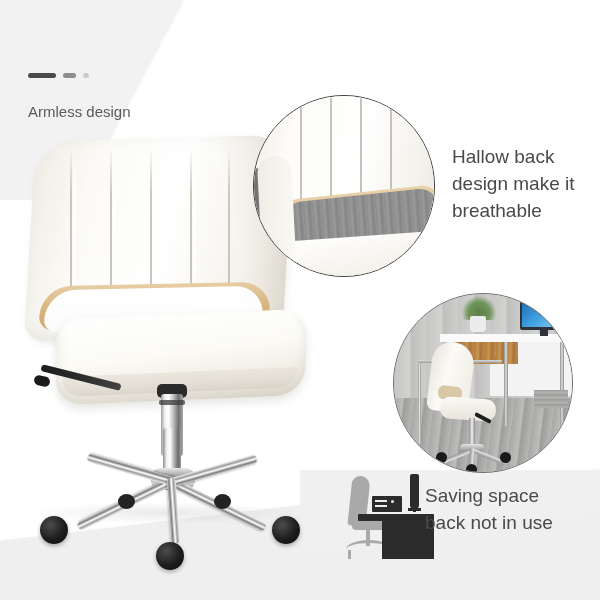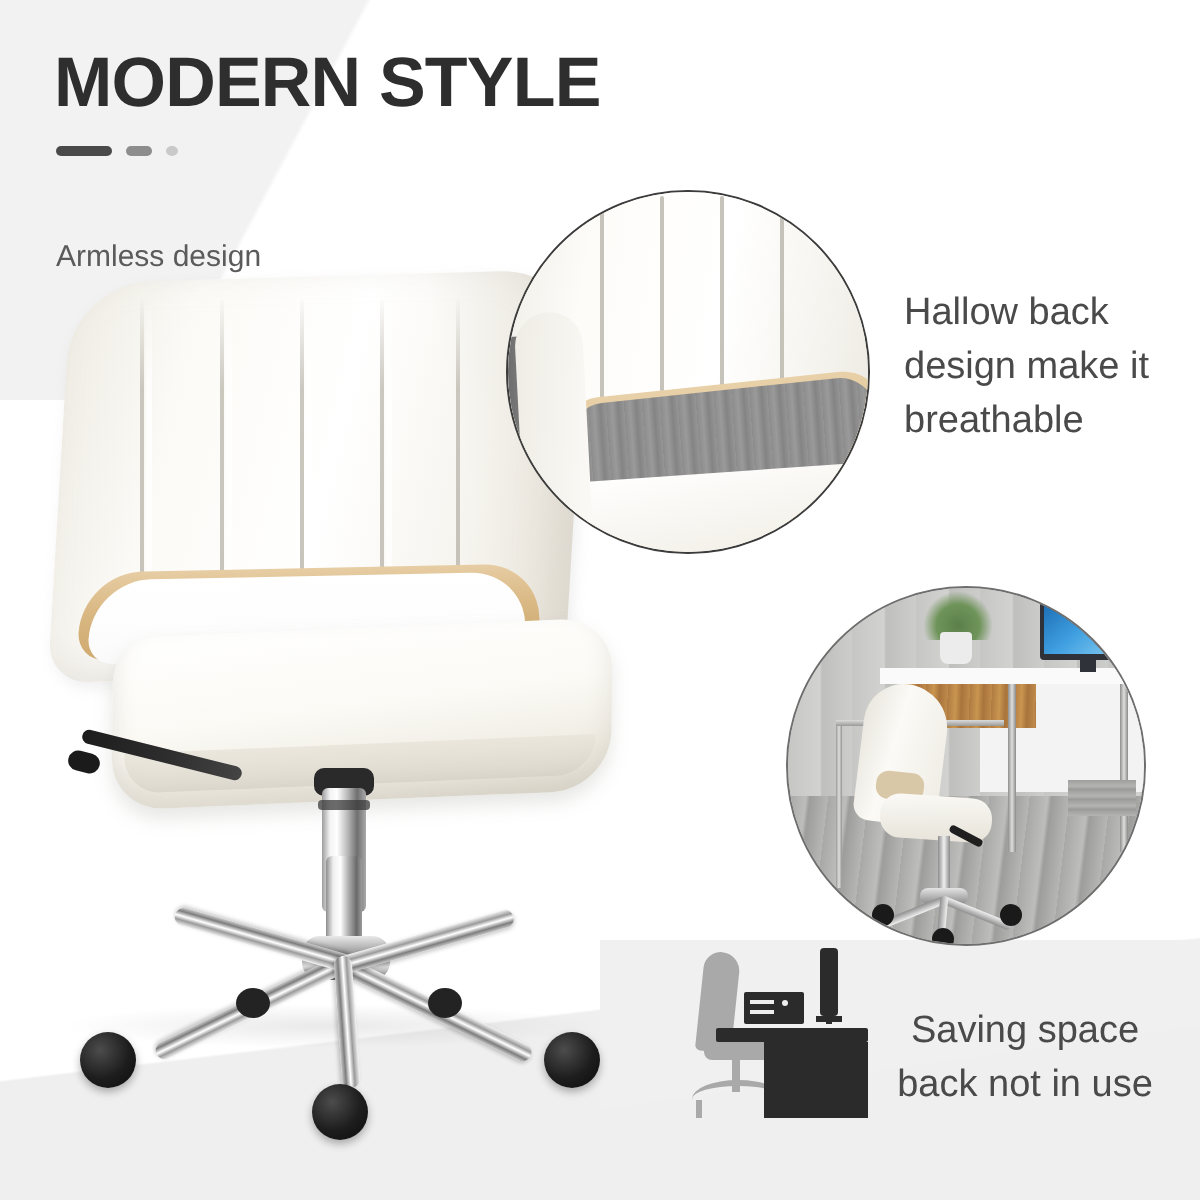--- a/index.html
+++ b/index.html
@@ -23,21 +23,21 @@
 
   
   #title{position:absolute;left:27px;top:20px;font-size:35px;font-weight:bold;
     color:#2e2e2e;letter-spacing:-0.4px;line-height:44px;white-space:nowrap;}
   #dashes{position:absolute;left:28px;top:73px;display:flex;align-items:center;gap:7px;}
   .dash{border-radius:3px;}
   .dash.d1{width:28px;height:5px;background:#4a4a4a;}
   .dash.d2{width:13px;height:5px;background:#8d8d8d;}
   .dash.d3{width:6px;height:5px;background:#c9c9c9;border-radius:50%;}
   #subtitle{position:absolute;left:28px;top:102px;font-size:15px;color:#5b5b5b;
-    line-height:20px;white-space:nowrap;margin-top:17px;}
+    line-height:20px;white-space:nowrap;}
 
   
   #chair-main{position:absolute;left:18px;top:138px;width:300px;height:430px;}
 
   .seat-shadow{position:absolute;left:12px;top:364px;width:268px;height:22px;
     background:radial-gradient(ellipse at 50% 50%, rgba(120,120,120,0.16) 0%, rgba(255,255,255,0) 70%);}
 
   
   .backrest{position:absolute;left:12px;top:0px;width:258px;height:200px;
     background:linear-gradient(100deg,#efece4 0%,#fbfaf6 22%,#ffffff 52%,#f6f4ee 78%,#e9e5db 100%);
@@ -146,22 +146,22 @@
     background:linear-gradient(180deg,#f0f0f0,#8f8f8f);border-radius:3px;}
   .s-cast{position:absolute;width:11px;height:11px;border-radius:50%;background:#1a1a1a;}
   .s-frameleg{position:absolute;left:24px;top:66px;width:3px;height:84px;background:linear-gradient(90deg,#9a9a98,#e0e0e0,#939391);}
   .s-framebar{position:absolute;left:24px;top:66px;width:84px;height:3px;background:linear-gradient(180deg,#dcdcdc,#9a9a98);}
   .s-boxes{position:absolute;left:140px;top:96px;width:34px;height:18px;
     background:repeating-linear-gradient(180deg,#9e9e9c 0px,#b4b4b2 3px,#969694 5px);}
 
   
   #text-hollow{position:absolute;left:452px;top:143px;font-size:19px;color:#4a4a4a;
     line-height:27px;width:150px;}
-  #text-saving{position:absolute;left:425px;top:502px;font-size:19px;color:#4a4a4a;
-    line-height:27px;width:175px;text-align:center;}
+  #text-saving{position:absolute;left:425px;top:482px;font-size:19px;color:#4a4a4a;
+    line-height:27px;width:175px;}
 
   
   #pictogram{position:absolute;left:344px;top:466px;width:96px;height:96px;}
   .p-chair-back{position:absolute;left:6px;top:10px;width:18px;height:50px;
     background:#a9a9a9;border-radius:10px 11px 4px 3px;transform:rotate(6deg);}
   .p-chair-seat{position:absolute;left:8px;top:54px;width:34px;height:10px;background:#a9a9a9;border-radius:4px;}
   .p-chair-post{position:absolute;left:22px;top:62px;width:4px;height:18px;background:#a9a9a9;}
   .p-chair-base{position:absolute;left:2px;top:74px;width:46px;height:16px;
     border-top:3px solid #a9a9a9;border-radius:50% 50% 0 0;}
   .p-chair-legl{position:absolute;left:4px;top:84px;width:3px;height:9px;background:#a9a9a9;}
@@ -178,21 +178,20 @@
 </style>
 </head>
 <body>
 
 <div id="stage">
 
   <div class="bg-wedge" id="wedge-top-left"></div>
   <div class="bg-wedge" id="wedge-bottom"></div>
   <div class="bg-wedge" id="wedge-bottom-right"></div>
 
-  <div id="title">MODERN STYLE</div>
   <div id="dashes">
     <span class="dash d1"></span>
     <span class="dash d2"></span>
     <span class="dash d3"></span>
   </div>
   <div id="subtitle">Armless design</div>
 
   <div id="chair-main">
     <div class="seat-shadow"></div>
 

